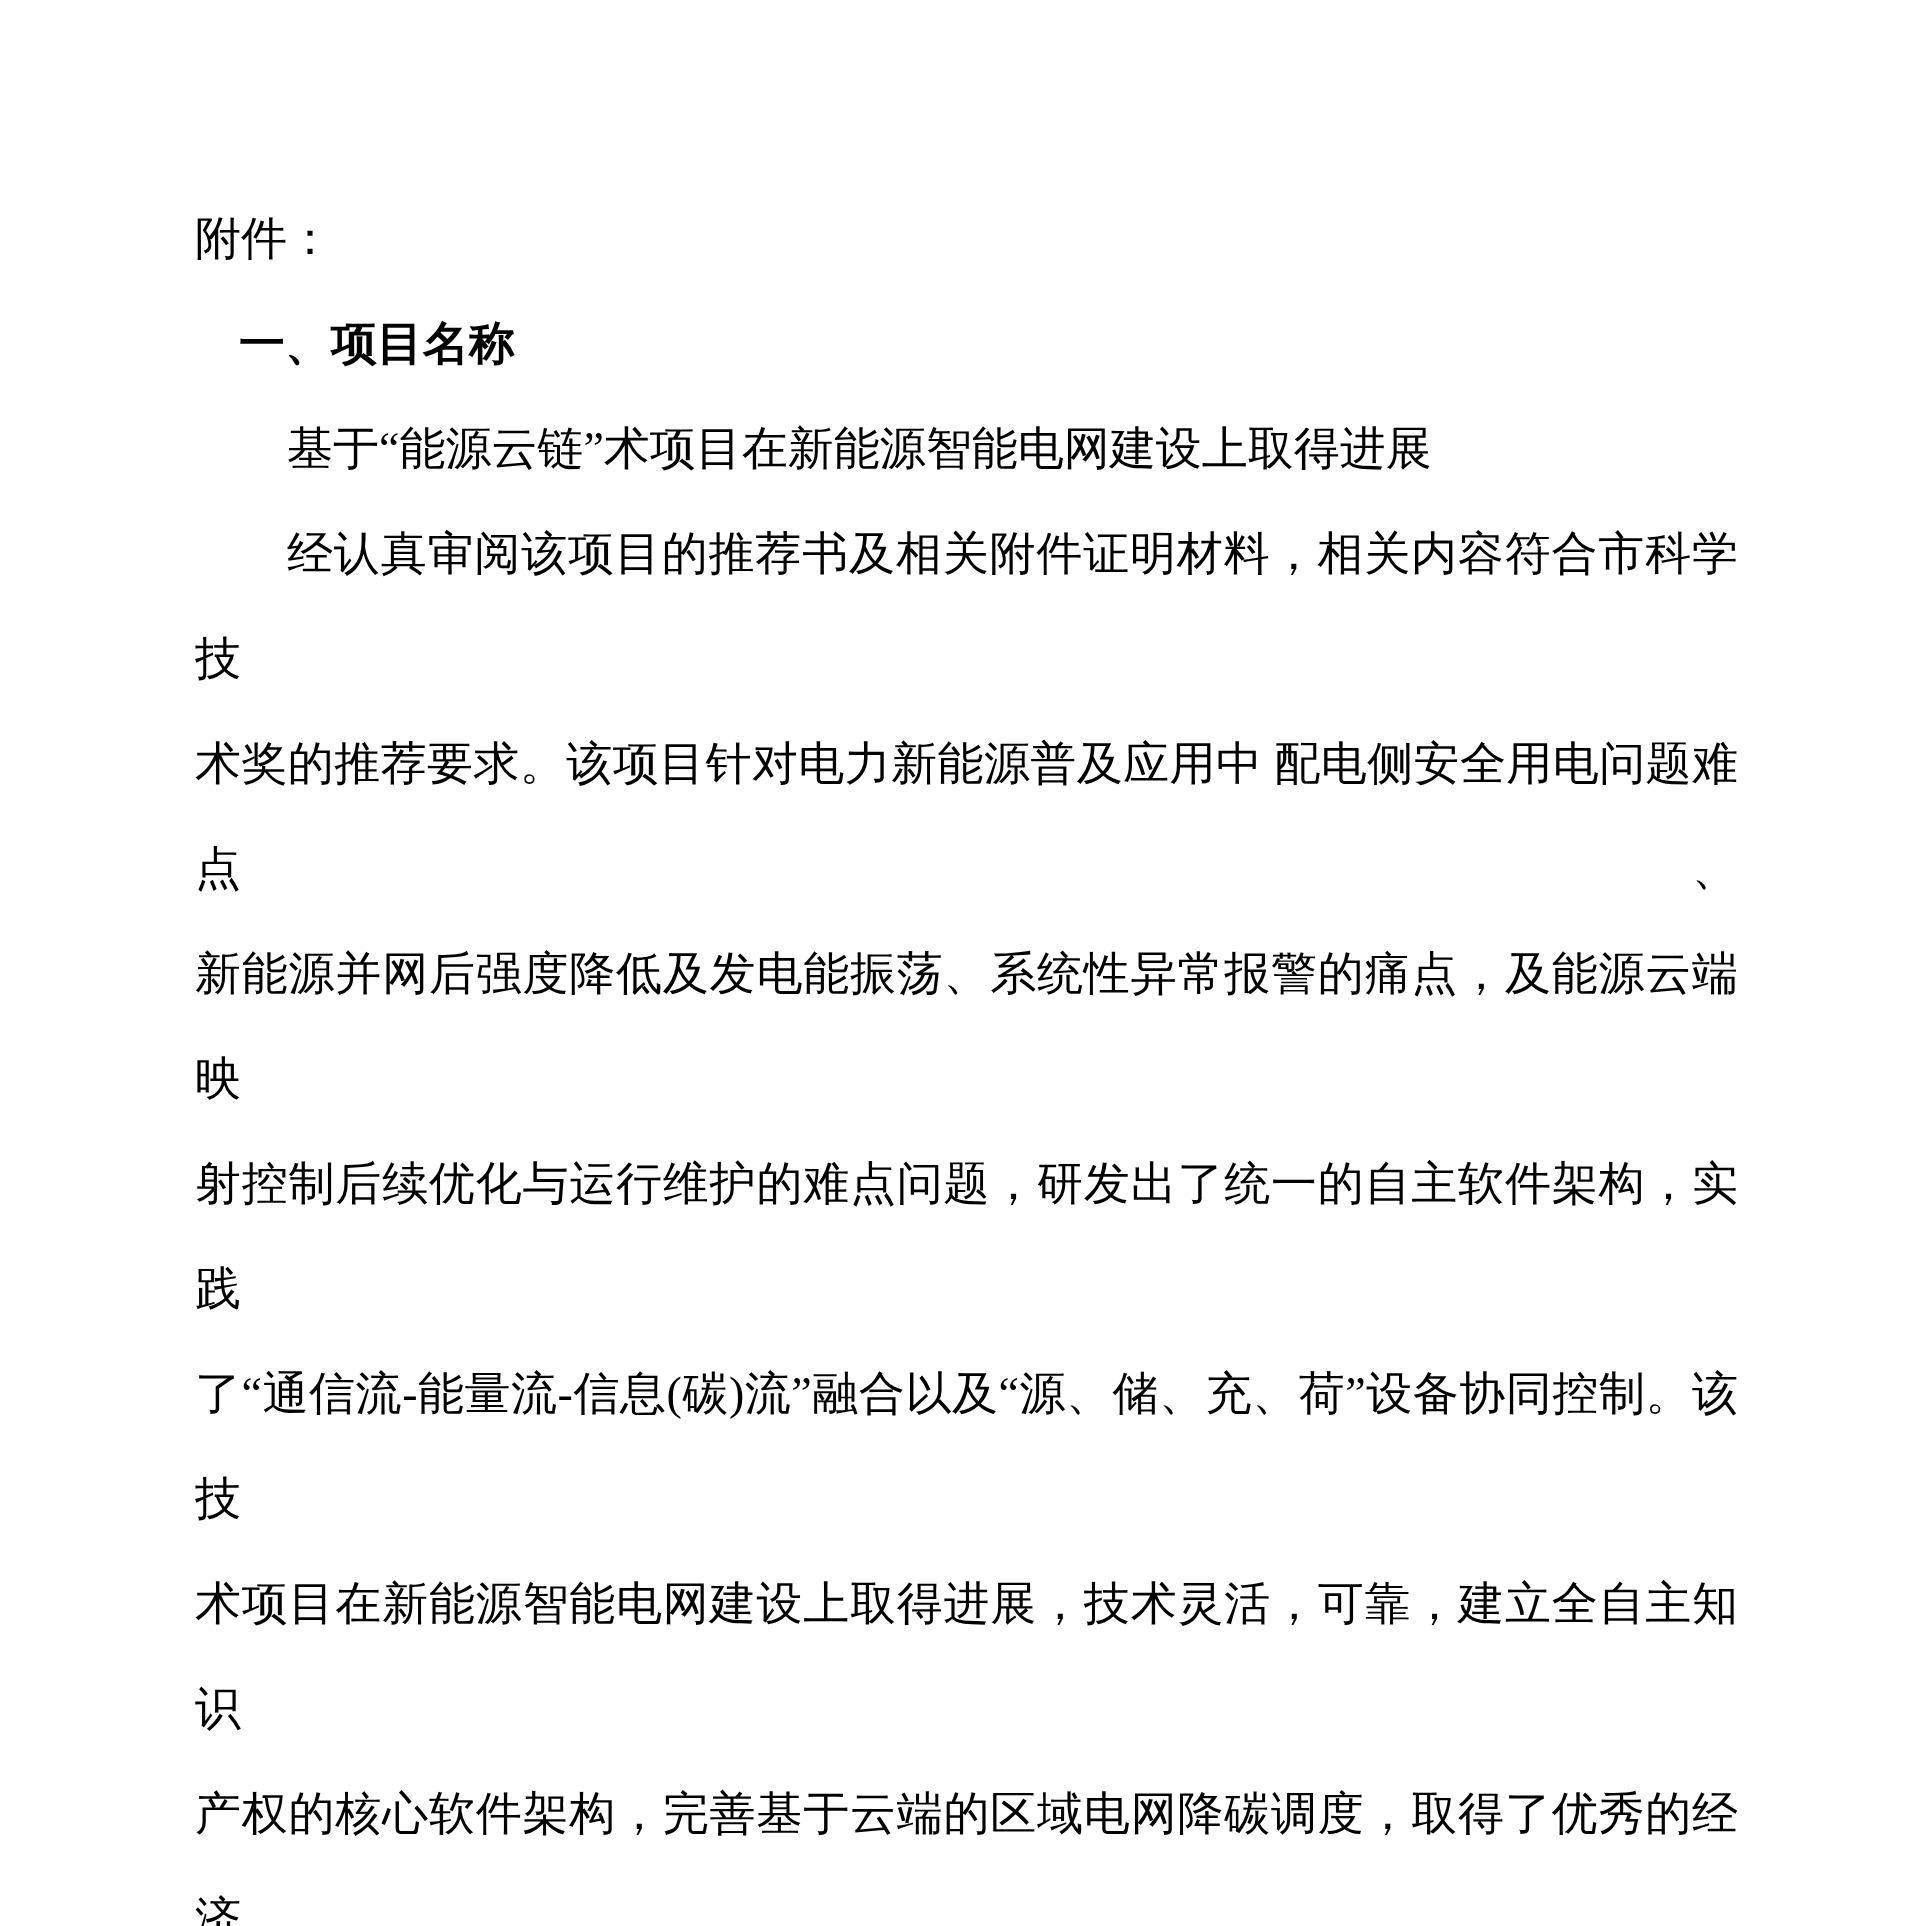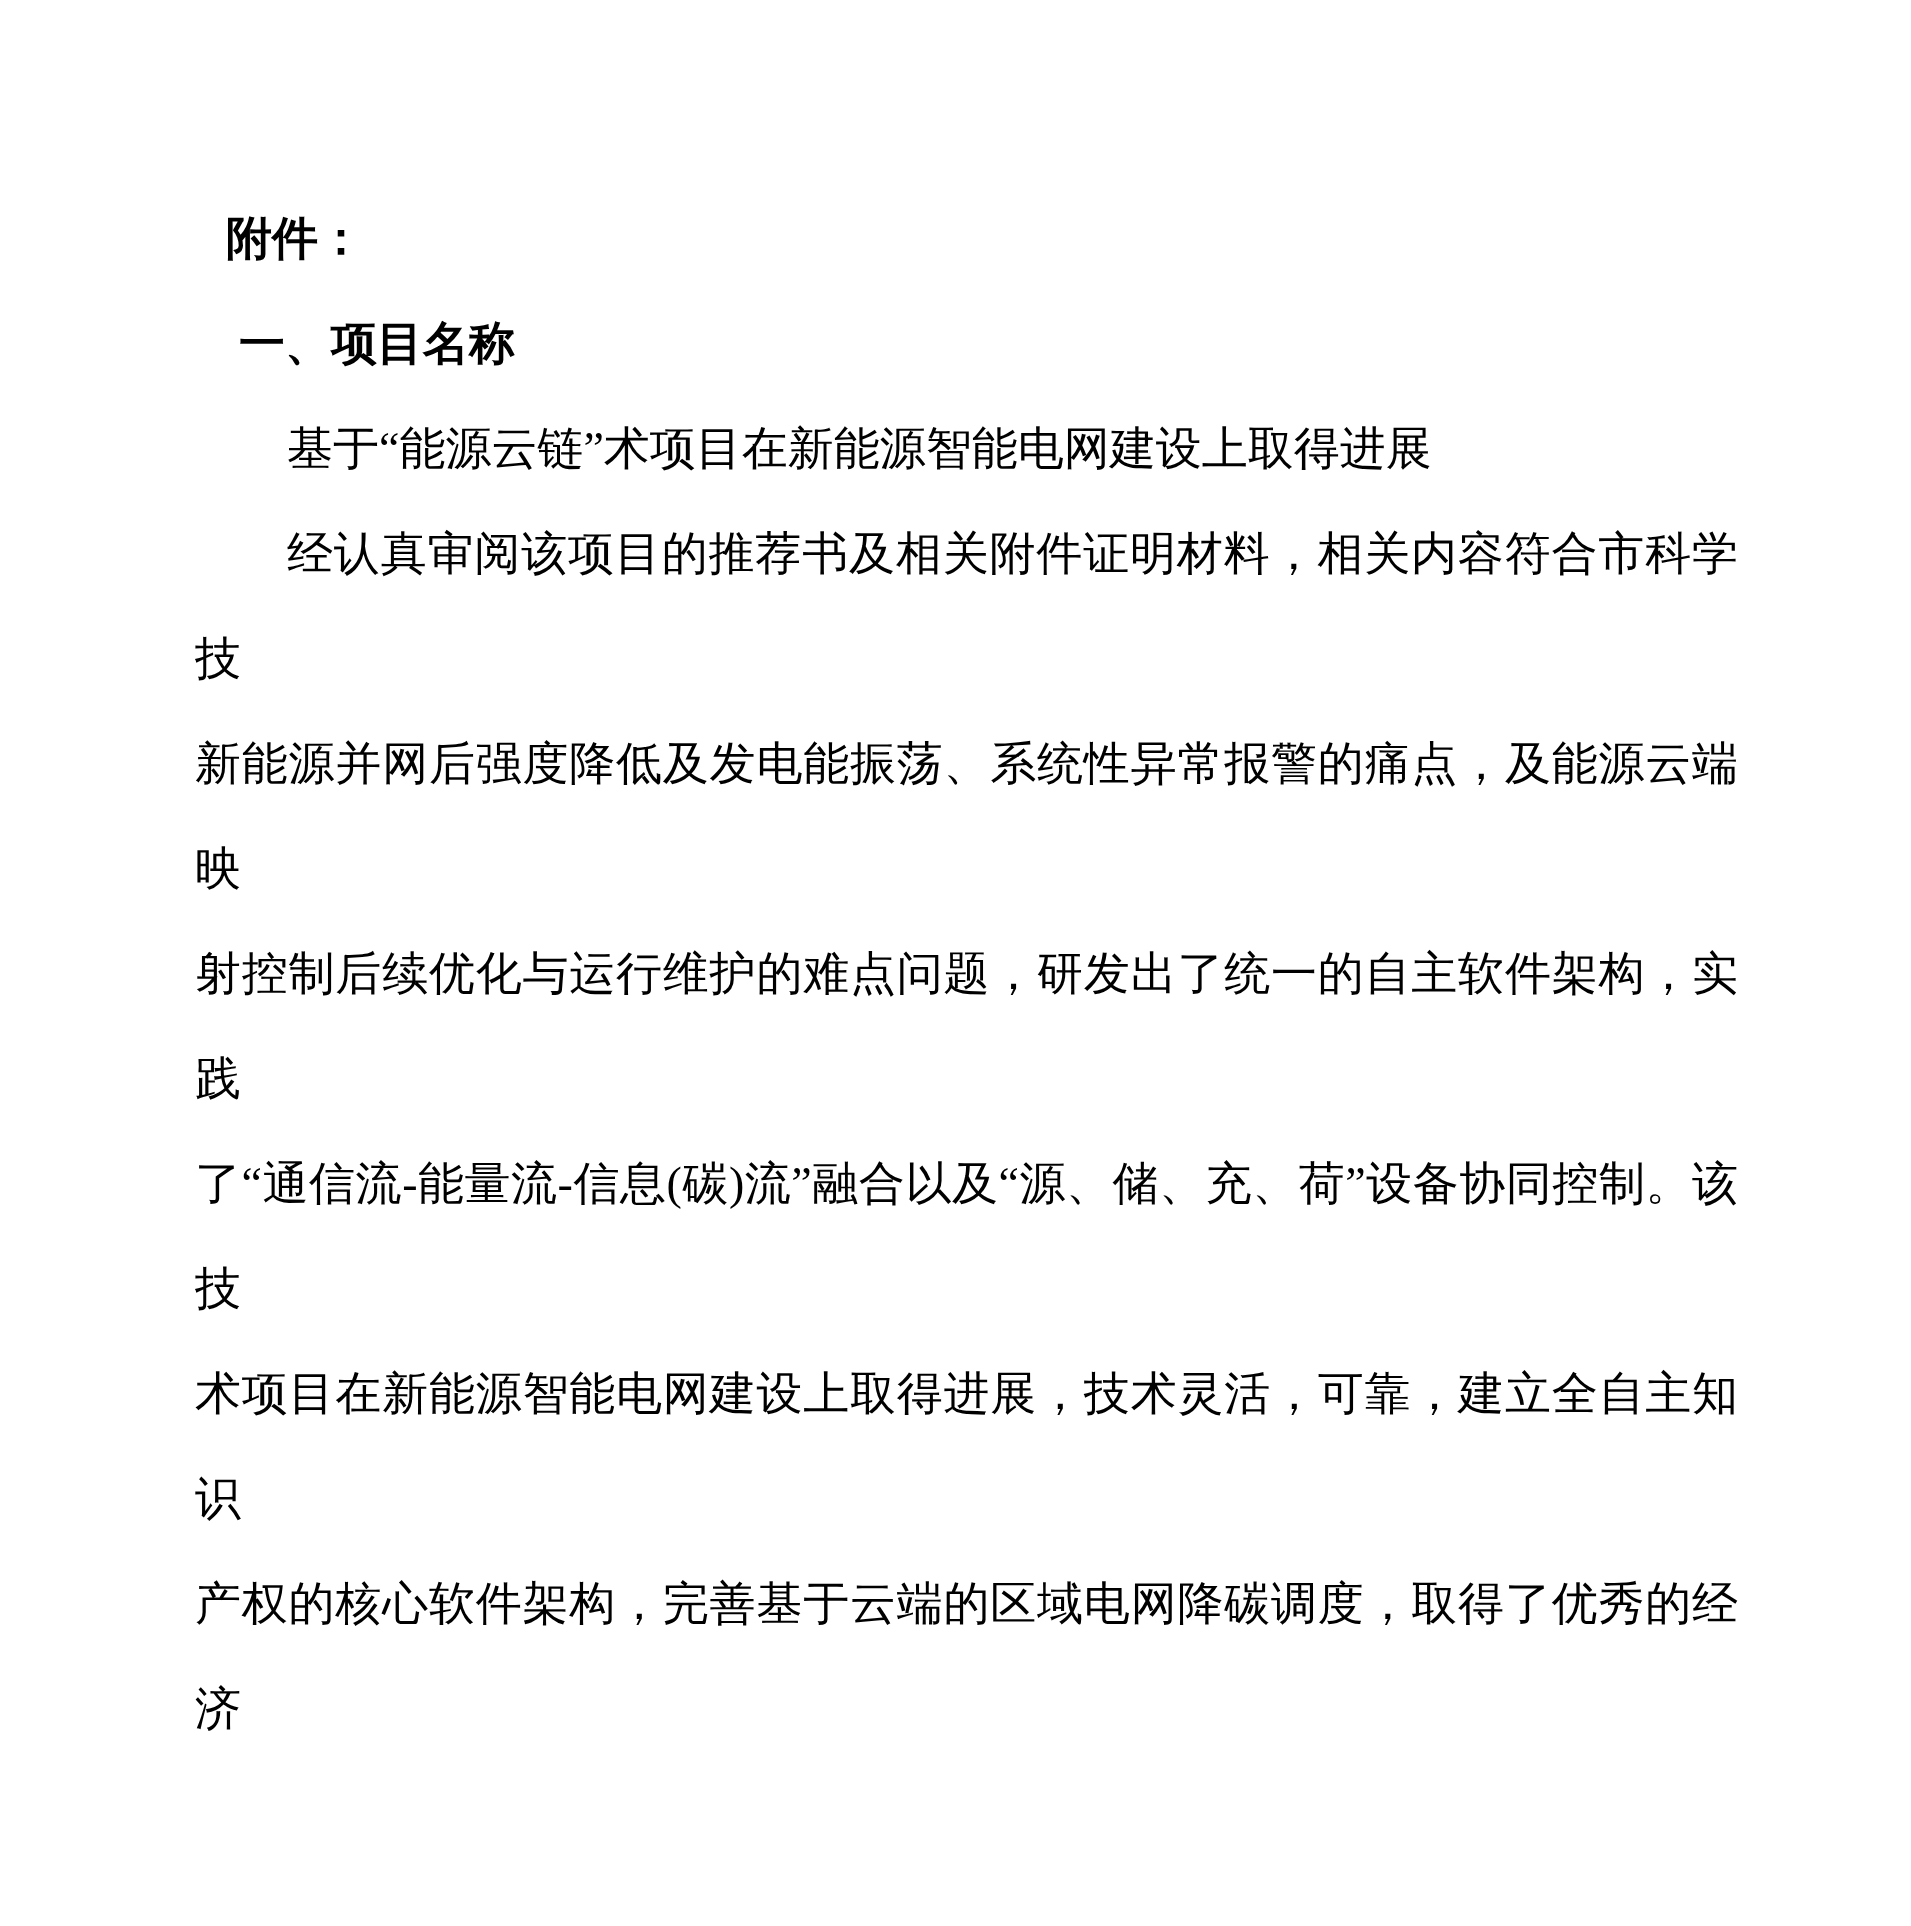--- a/index.html
+++ b/index.html
@@ -32,37 +32,37 @@
     text-indent: 92px;
   }
   
   .line.h {
     font-weight: bold;
     margin-left: 44px;
   }
   
   .line.hei {
     font-family: "Liberation Sans", "DejaVu Sans", sans-serif;
-    font-weight: bold;
-    margin-left: 31px;
+    font-weight: normal;
   }
 </style>
 </head>
 <body>
 
 <div class="page">
 
   <div class="line hei">附件：</div>
 
   <div class="line h">一、项目名称</div>
 
   <div class="line indent">基于“能源云链”术项目在新能源智能电网建设上取得进展</div>
 
 
   <div class="line j indent">经认真审阅该项目的推荐书及相关附件证明材料，相关内容符合市科学技</div>
+  <div class="line j">术奖的推荐要求。该项目针对电力新能源普及应用中 配电侧安全用电问题难点、</div>
   <div class="line j">新能源并网后强度降低及发电能振荡、系统性异常报警的痛点，及能源云端映</div>
   <div class="line j">射控制后续优化与运行维护的难点问题，研发出了统一的自主软件架构，实践</div>
   <div class="line j">了“通信流-能量流-信息(碳)流”融合以及“源、储、充、荷”设备协同控制。该技</div>
   <div class="line j">术项目在新能源智能电网建设上取得进展，技术灵活，可靠，建立全自主知识</div>
   <div class="line j">产权的核心软件架构，完善基于云端的区域电网降碳调度，取得了优秀的经济</div>
 
 </div>
 
 
 </body></html>

